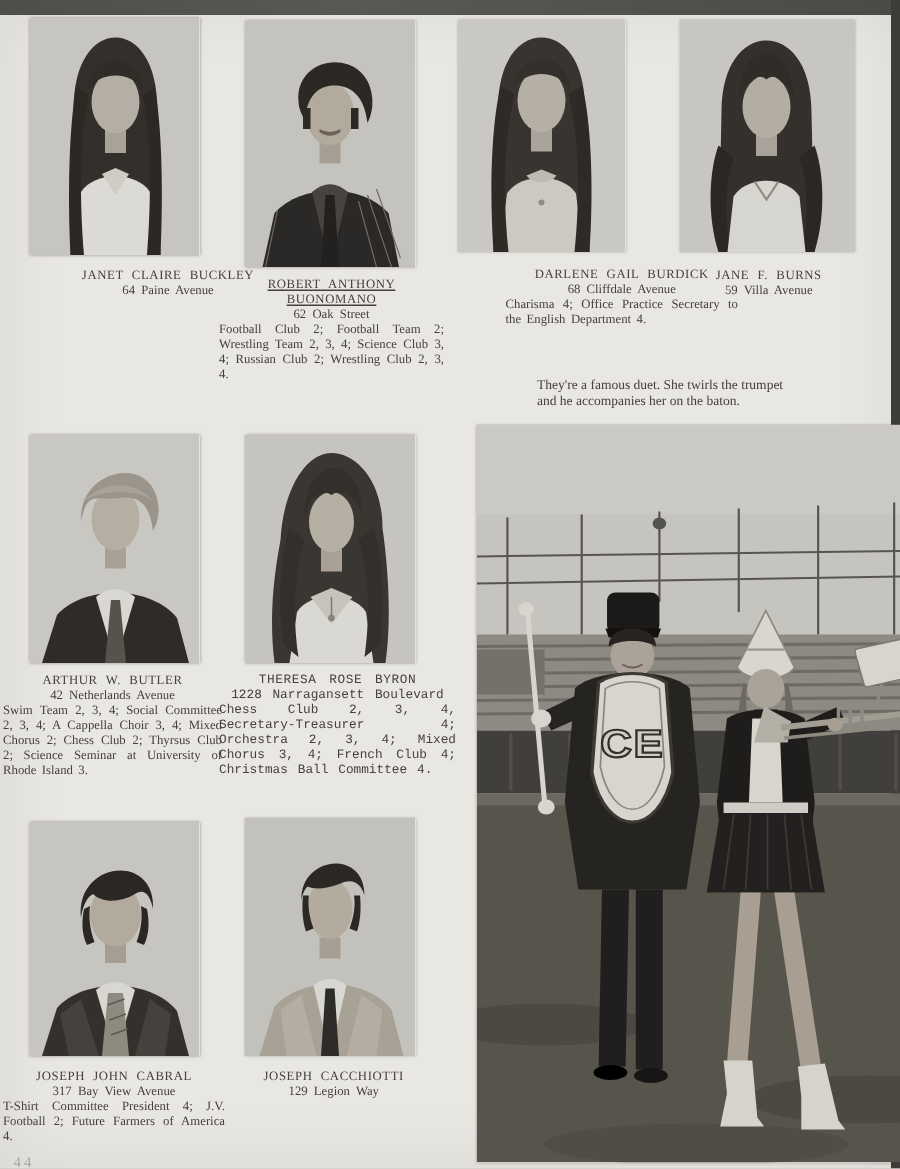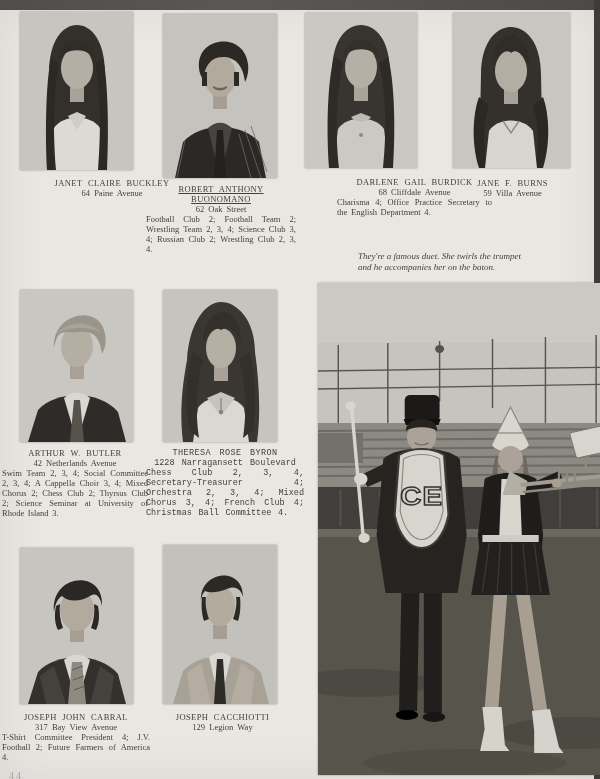--- a/index.html
+++ b/index.html
@@ -11,21 +11,21 @@
         background:linear-gradient(90deg,#504e4b,#5a5855 40%,#4c4a47);}
   .scan-right{position:absolute;right:0;top:0;width:6px;height:779px;
         background:linear-gradient(180deg,#44423f,#36342ف 50%,#3a3835);background-color:#3e3c39;}
   .photo{position:absolute;overflow:hidden;box-shadow:0 0 2px rgba(60,58,54,.5);}
   .photo svg{display:block;width:100%;height:100%;}
   .caption{position:absolute;font-size:8.5px;line-height:10px;color:#45423d;}
   .cap-name{text-align:center;letter-spacing:.4px;word-spacing:3px;margin:0;}
   .cap-name.narrow{max-width:112px;margin:0 auto;text-decoration:underline;}
   .cap-addr{text-align:center;word-spacing:2px;margin:0;}
   .cap-act{text-align:justify;word-spacing:1.5px;margin:0;}
-  .duet-caption{position:absolute;left:358px;top:251px;width:236px;font-size:9px;line-height:11px;font-style:italic;}
+  .duet-caption{position:absolute;left:358px;top:251px;width:236px;font-size:9px;line-height:11px;}
   .duet-caption div{margin:0;}
   .page-num{position:absolute;left:9px;top:770px;font-size:10px;line-height:12px;color:#a8a6a1;letter-spacing:2px;}
 </style>
 </head>
 <body>
 
 <div id="page">
 
   <div class="scan-top"></div>
   <div class="scan-right"></div>

